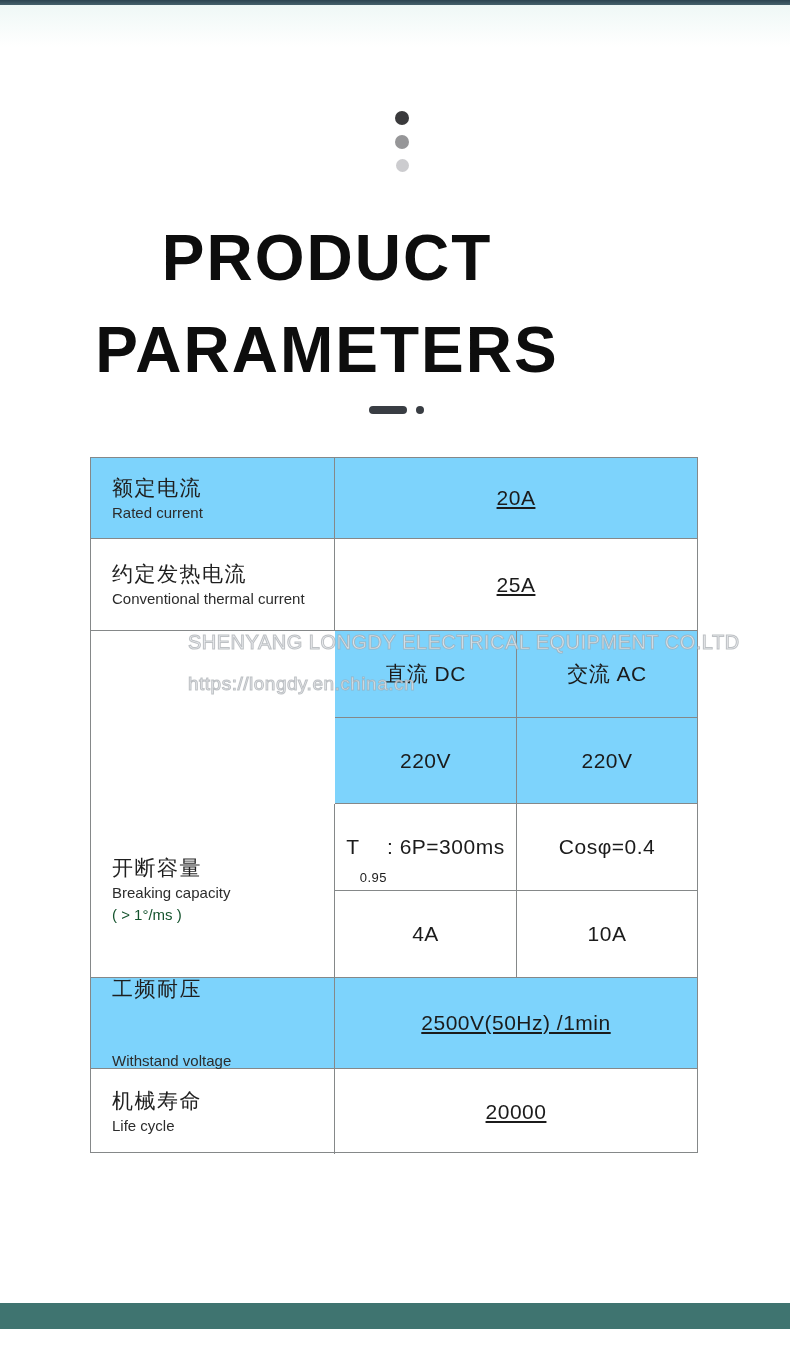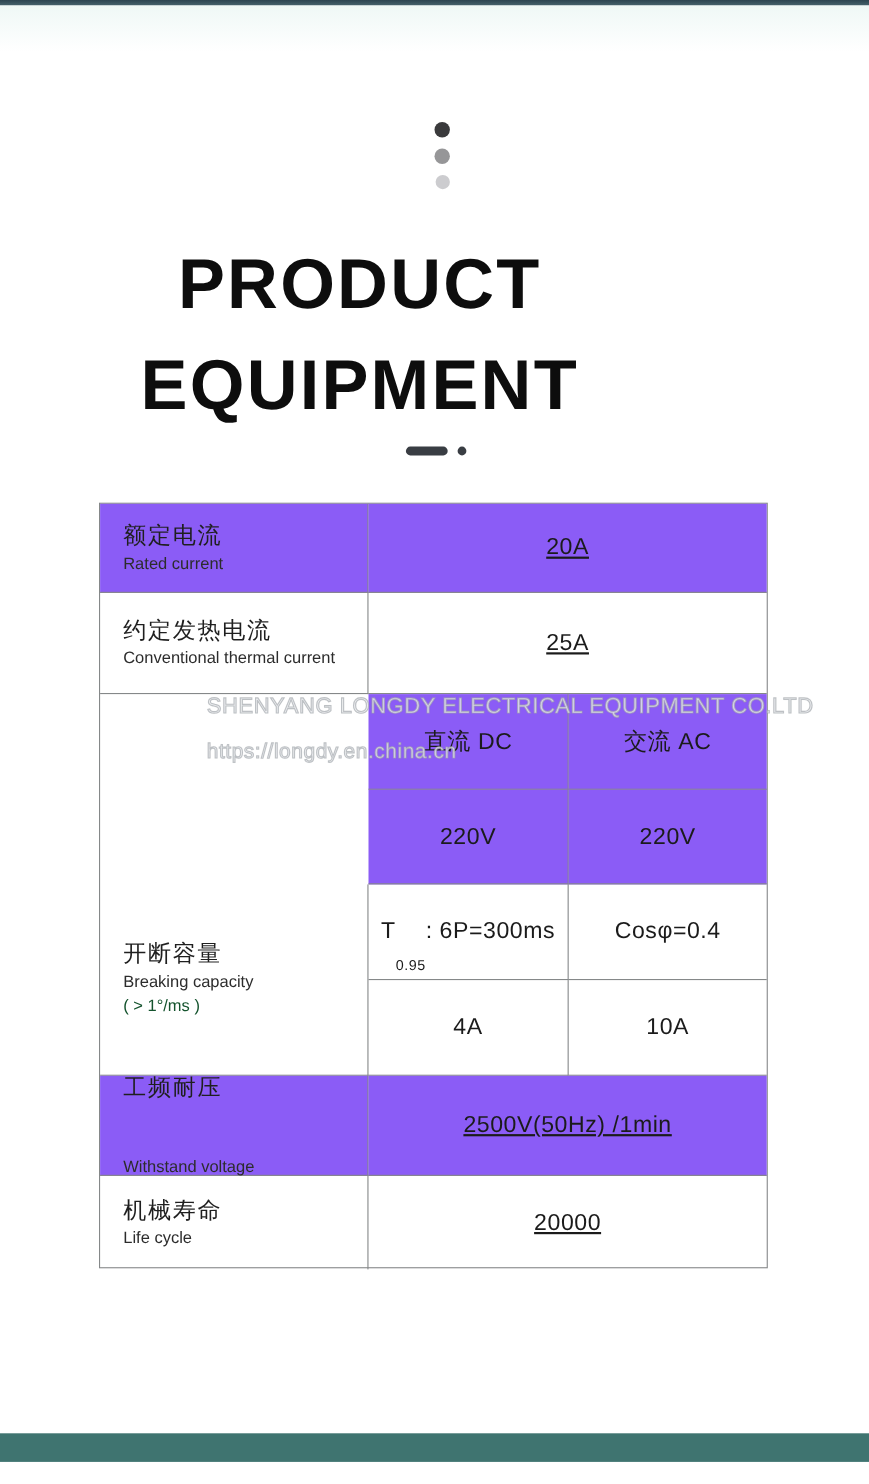--- a/index.html
+++ b/index.html
@@ -64,21 +64,21 @@
     border: 1px solid #858889;
     background: #ffffff;
   }
   .cell {
     border-right: 1px solid #858889;
     border-bottom: 1px solid #858889;
     position: relative;
   }
   .cell.no-r { border-right: none; }
   .cell.no-b { border-bottom: none; }
-  .cell.gray { background: #8b5cf6; }
+  .cell.gray { background: #7dd3fc; }
 
   .label-cell {
     display: flex; flex-direction: column; justify-content: center;
     padding-left: 21px; padding-right: 8px;
   }
   .zh { font-size: 21px; letter-spacing: 1.5px; color: #1f1f1f; font-weight: 500; line-height: 28px; }
   .en { font-size: 15px; color: #2c2c2c; line-height: 21px; }
   .note { font-size: 15px; color: #14532d; line-height: 24px; }
 
   .value-cell {
@@ -128,21 +128,21 @@
 
   <div class="top-bar"></div>
   <div class="top-fade"></div>
 
   <div class="dots">
     <span class="dot dot-1"></span>
     <span class="dot dot-2"></span>
     <span class="dot dot-3"></span>
   </div>
 
-  <h1 class="title"><span>PRODUCT</span><br><span>EQUIPMENT</span></h1>
+  <h1 class="title"><span>PRODUCT</span><br><span>PARAMETERS</span></h1>
 
   <div class="deco">
     <span class="deco-bar"></span><span class="deco-dot"></span>
   </div>
 
   <div class="spec-table">
 
     <div class="cell gray label-cell gc1 gr1">
       <div class="zh">额定电流</div>
       <div class="en">Rated current</div>

